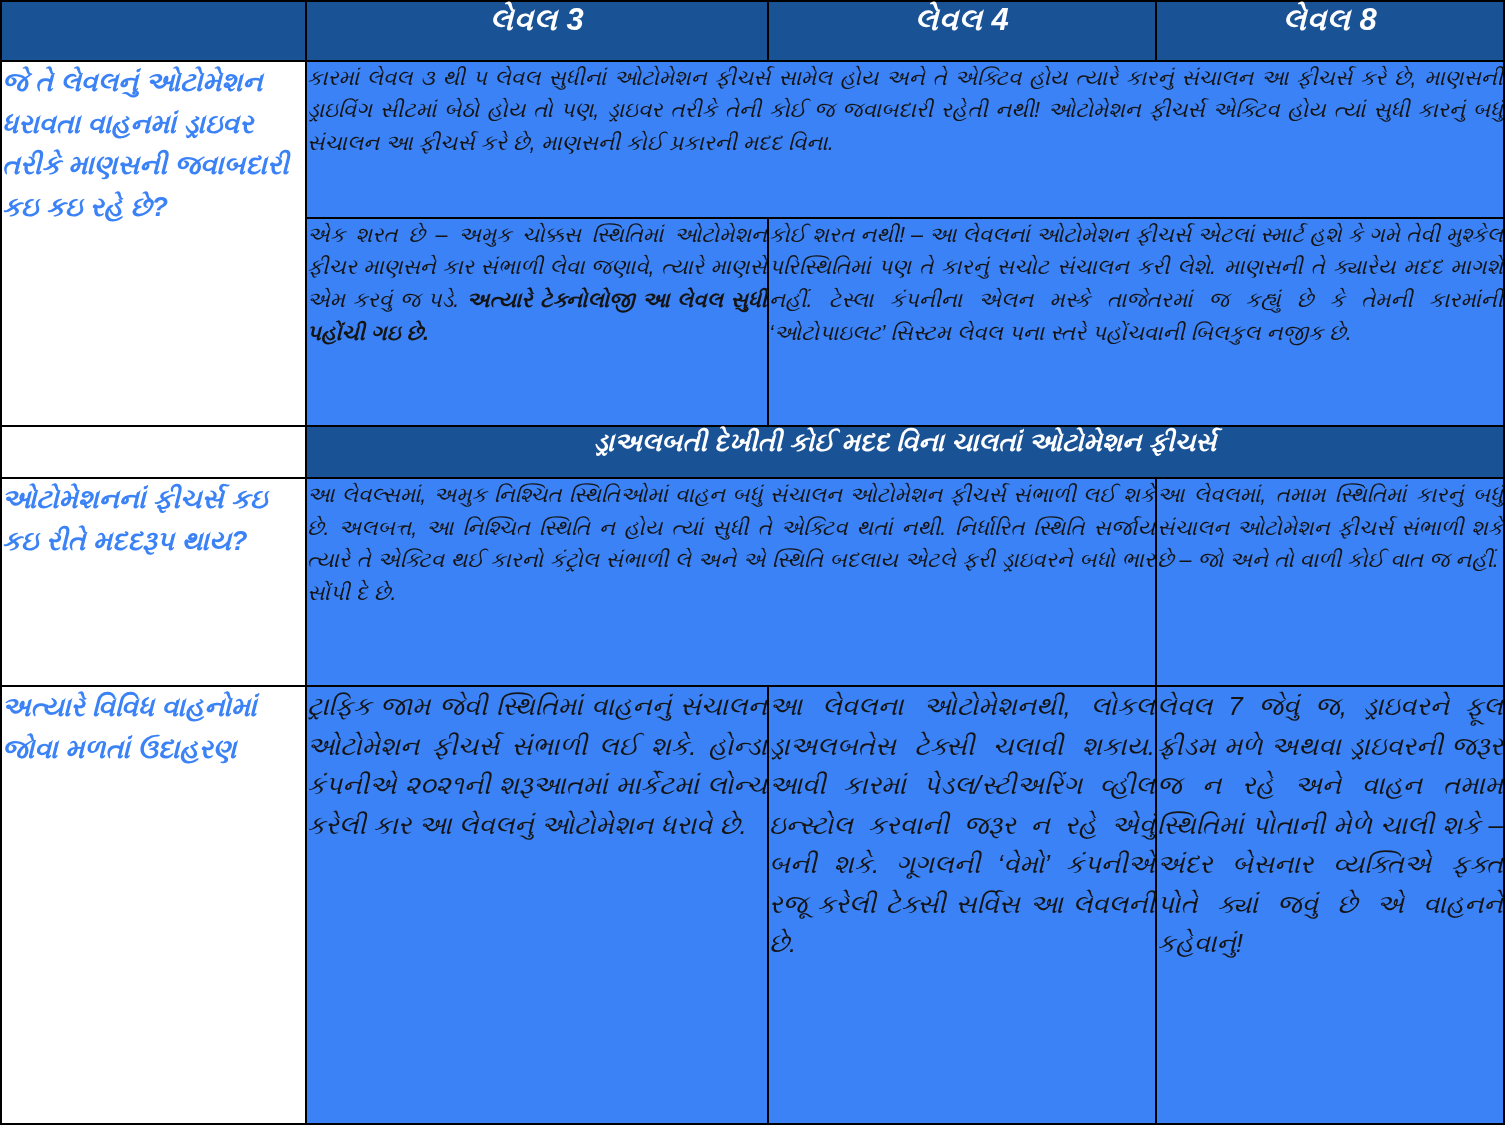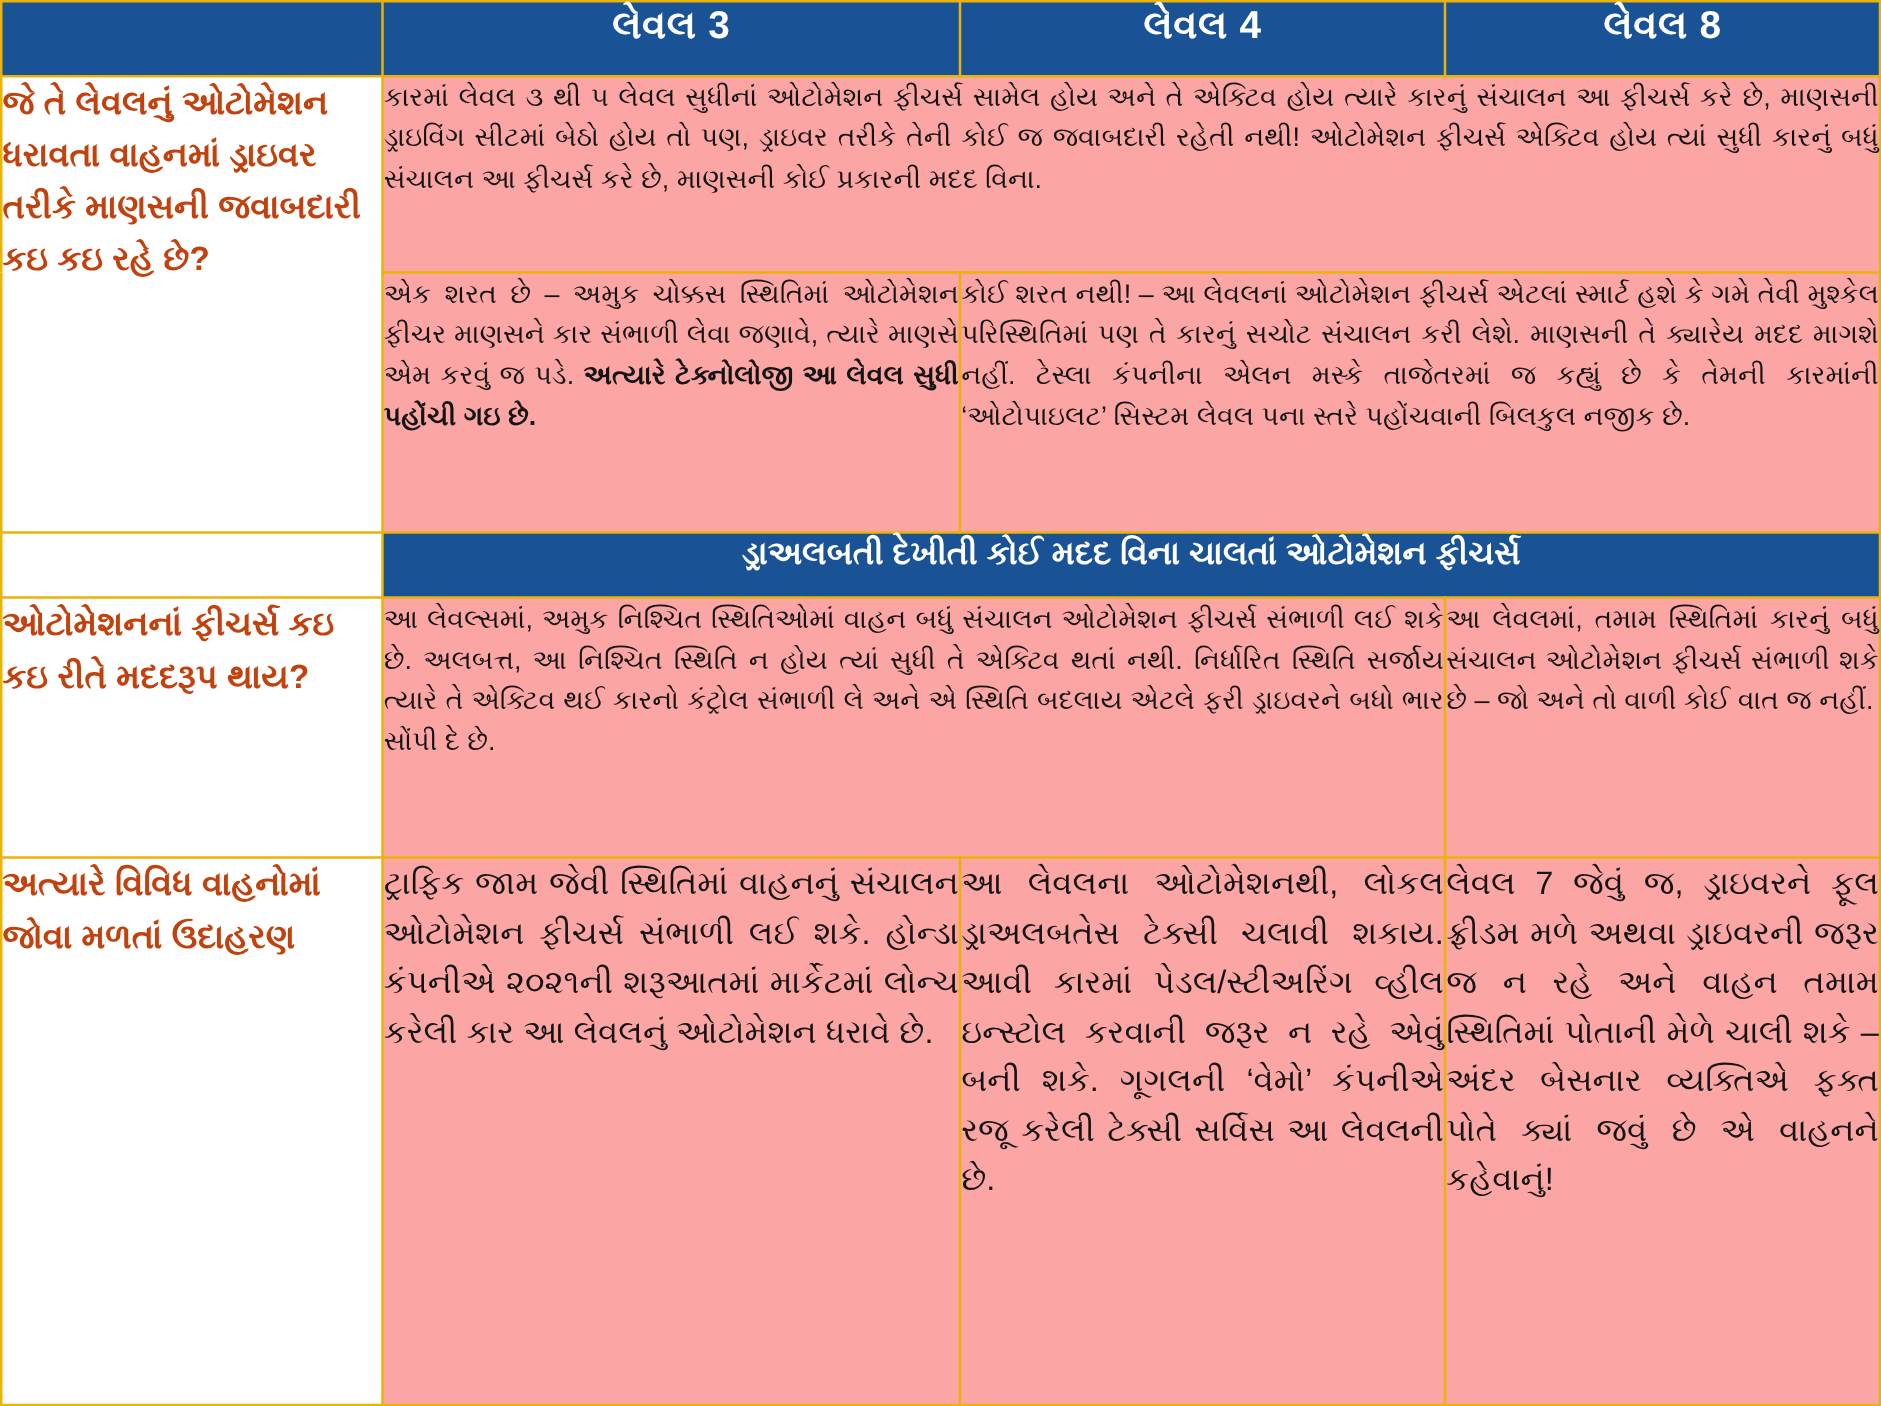--- a/index.html
+++ b/index.html
@@ -22,21 +22,22 @@
   }
   table.matrix {
     border-collapse: collapse;
     table-layout: fixed;
     width: 1505px;
     height: 1125px;
   }
   table.matrix td {
     vertical-align: top;
     padding: 0;
-    border: 2px solid #eab308;
+    border: 2px solid #000000;
+    font-style: italic;
   }
   col.c-rowhead { width: 305px; }
   col.c-l3 { width: 462px; }
   col.c-l4 { width: 388px; }
   col.c-l5 { width: 348px; }
 
   
   td.hdr-blank {
     background: #1a5296;
     border: 2px solid #1a5296;
@@ -53,35 +54,35 @@
     border-bottom: 2px solid #1a5296;
     border-right: 2px solid #1a5296;
     letter-spacing: 0.5px;
   }
   td.hdr.first { border-left: 2px solid #ffffff; }
 
   
   td.rowhead {
     font-size: 27px;
     font-weight: bold;
-    color: #c2410c;
+    color: #3b82f6;
     line-height: 1.55;
     padding: 14px 10px 14px 12px;
     background: #ffffff;
   }
 
   
   td.body-cell {
     font-size: 21.5px;
     line-height: 1.52;
     padding: 12px 12px 12px 12px;
     text-align: justify;
     text-justify: inter-word;
     color: #141414;
-    background: #fca5a5;
+    background: #3b82f6;
     margin-top: 40px;
   }
   td.body-cell.narrow { font-size: 26px; }
   .bold-run { font-weight: bold; }
 
   
   td.banner {
     background: #1a5296;
     color: #ffffff;
     font-size: 26px;

